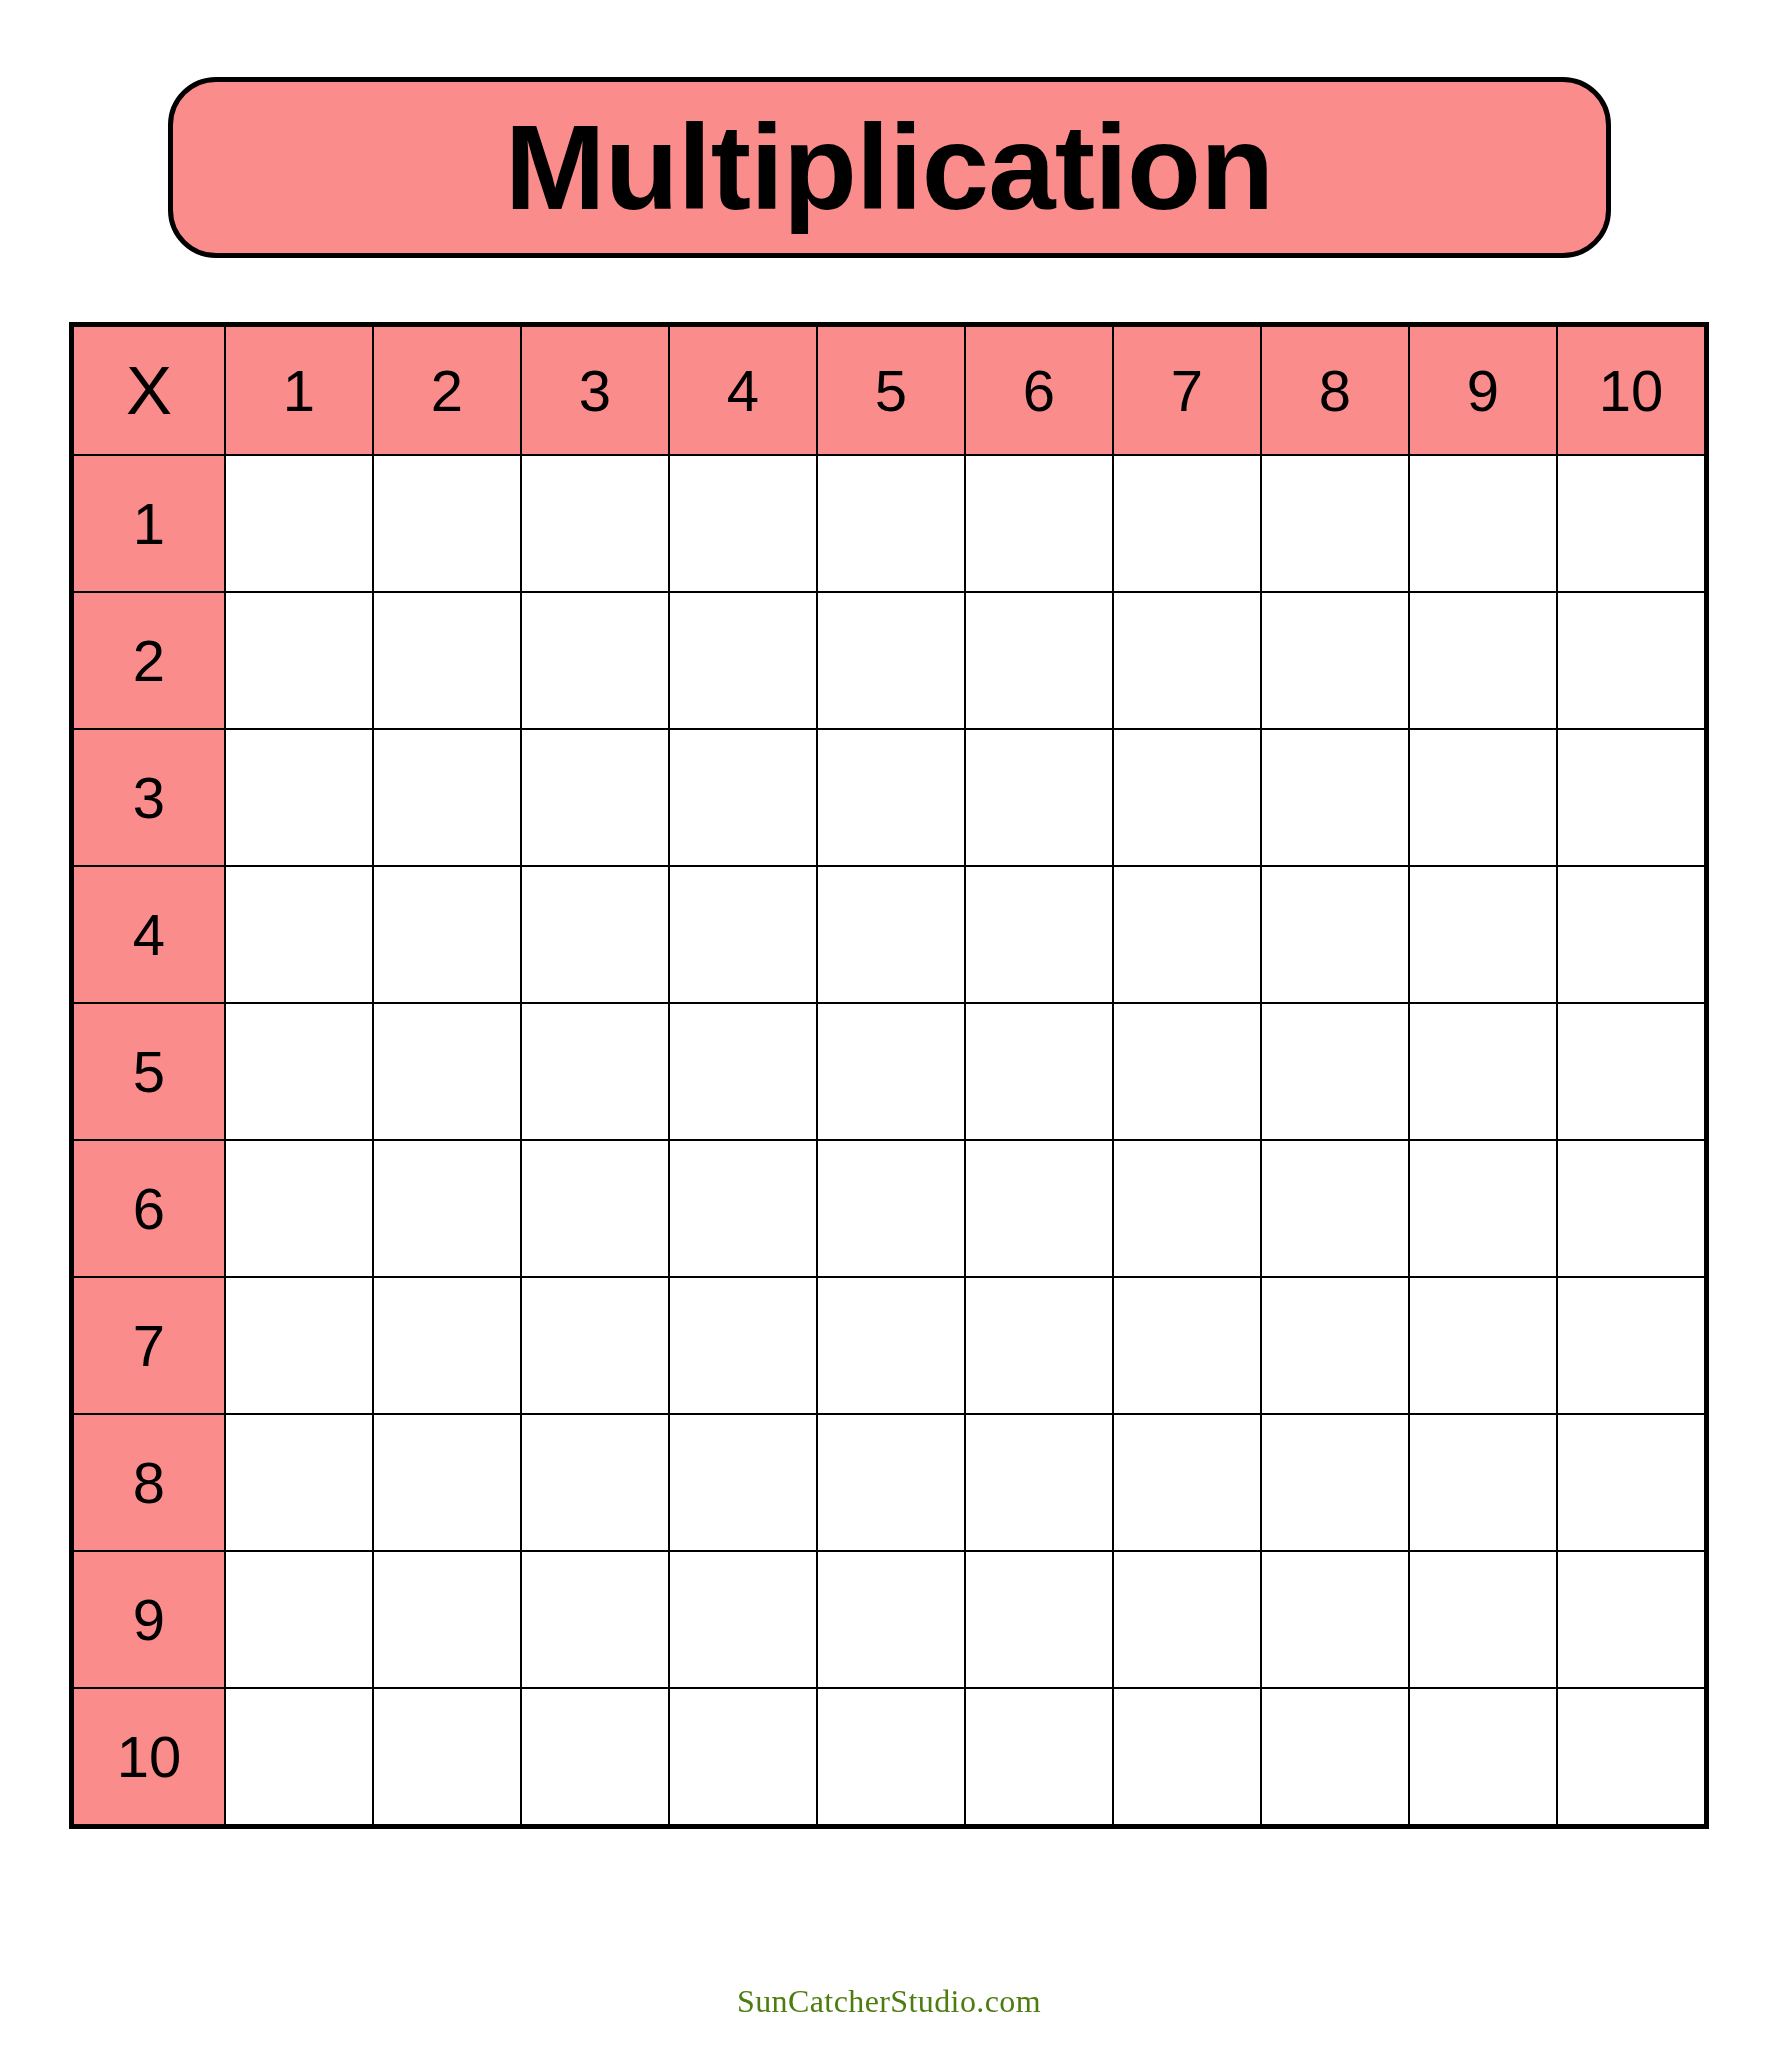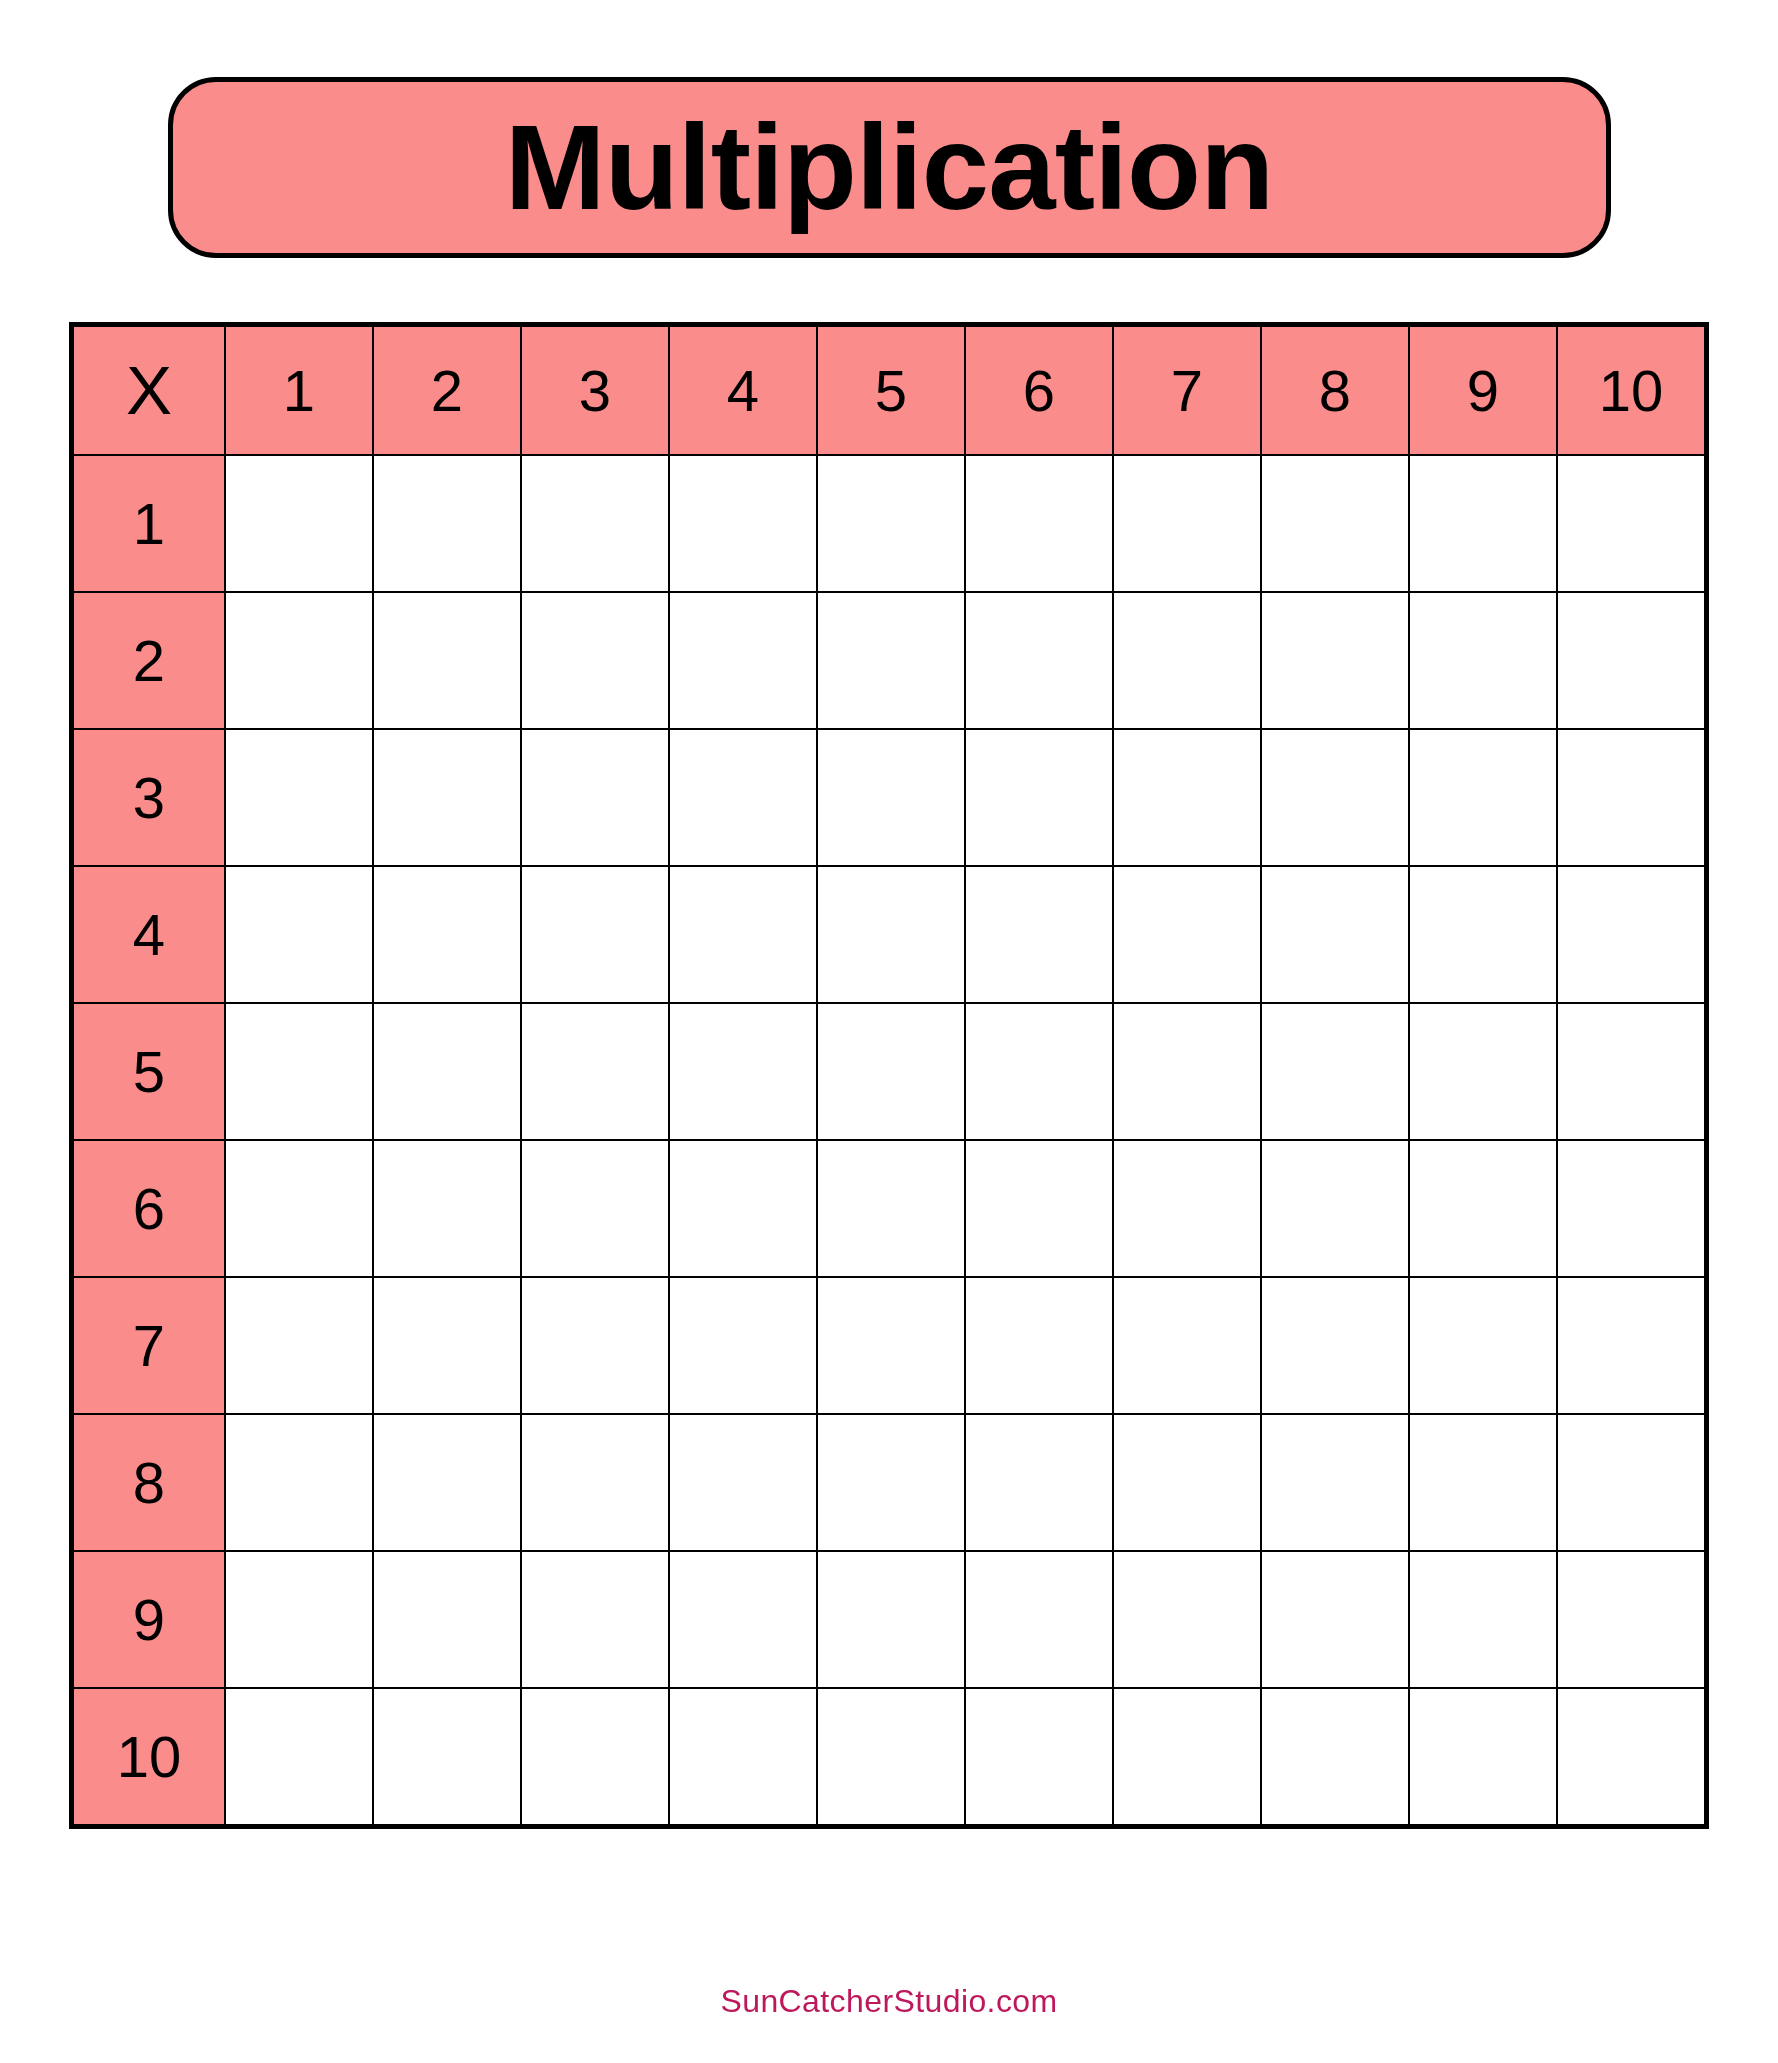--- a/index.html
+++ b/index.html
@@ -84,22 +84,22 @@
   }
   table.mult td.cell {
     background: #ffffff;
   }
 
   
   .footer {
     margin-top: auto;
     margin-bottom: 44px;
     font-size: 32px;
-    color: #be185d;
-    font-family: Liberation Sans, sans-serif;
+    color: #4d7c0f;
+    font-family: Liberation Serif, serif;
     letter-spacing: 0.4px;
   }
 </style>
 </head>
 <body>
 
 <div class="page">
 
   <div class="title-banner">
     <div class="title-text">Multiplication</div>

